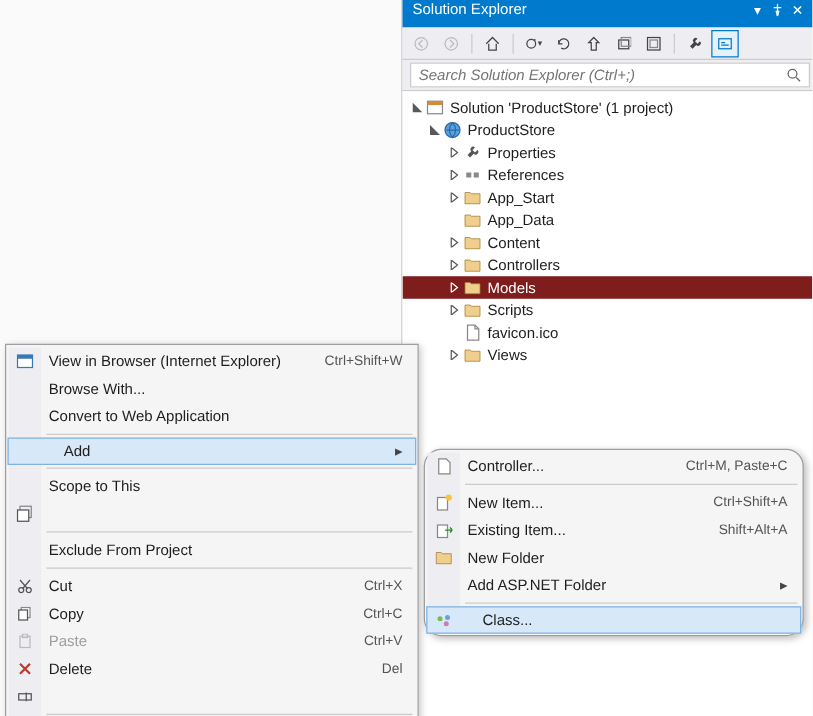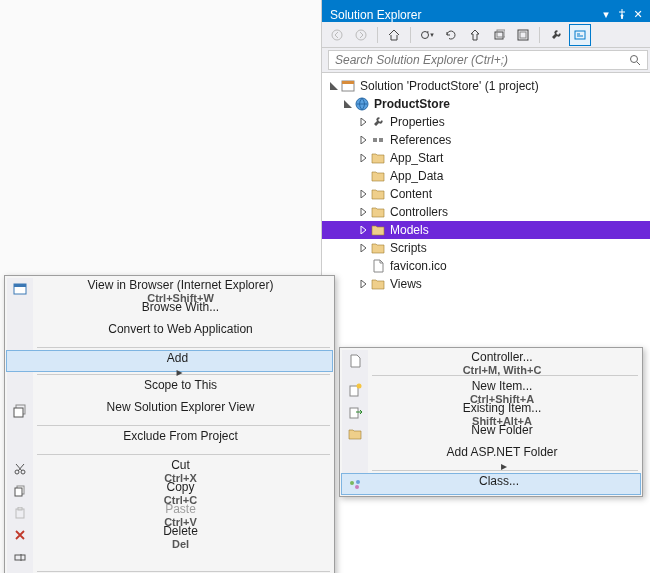--- a/index.html
+++ b/index.html
@@ -23,21 +23,21 @@
     background: #f6f6f6;
     border-left: 1px solid #ccc;
     display: flex;
     flex-direction: column;
   }
   .se-title {
     height: 22px;
     background: #007acc;
     color: #fff;
     display: flex;
-    align-items: flex-end;
+    align-items: flex-start;
     padding: 0 4px 0 8px;
     font-size: 12px;
   }
   .se-title .spacer { flex: 1; }
   .se-title .win-icon {
     width: 16px; height: 16px;
     display: flex; align-items: center; justify-content: center;
     color: #fff; font-size: 11px;
   }
   .se-toolbar {
@@ -89,31 +89,31 @@
     padding-top: 4px;
   }
   .tree-row {
     height: 18px;
     display: flex;
     align-items: center;
     padding-left: 6px;
     white-space: nowrap;
   }
   .tree-row.selected {
-    background: #6d28d9;
+    background: #7f1d1d;
     color: #fff;
   }
   .exp { width: 12px; display:inline-flex; align-items:center; justify-content:center; color:#595959; }
   .tree-row.selected .exp { color:#fff; }
   .exp svg { width:8px; height:8px; }
   .node-icon { width:16px; height:16px; display:inline-flex; align-items:center; justify-content:center; margin-right:4px; }
   .indent-0 { padding-left: 6px; }
   .indent-1 { padding-left: 20px; }
   .indent-2 { padding-left: 36px; }
-  .bold { font-weight: bold; }
+  .bold { font-weight: normal; }
 
   
   .menu {
     position: absolute;
     background: #f5f5f5;
     border: 1px solid #9e9e9e;
     box-shadow: 2px 2px 6px rgba(0,0,0,0.25);
     padding: 2px;
   }
   .menu .iconcol {
@@ -122,41 +122,40 @@
     width: 26px;
     background: #eeeef2;
   }
   .menu-item {
     position: relative;
     height: 22px;
     display: flex;
     align-items: center;
     padding-left: 32px;
     padding-right: 10px;
-    flex-direction: column;
-  }
-  .menu-item.hover { background: #d7e8f8; border: 1px solid #7eb4e1; margin: -1px; padding-left: 26px; }
+  }
+  .menu-item.hover { background: #d7e8f8; border: 1px solid #7eb4e1; margin: -1px; padding-left: 44px; }
   .menu-item.disabled { color: #9e9e9e; align-items: center; }
   .menu-item .m-icon {
     position: absolute;
     left: 4px; top: 2px;
     width: 18px; height: 18px;
     display: flex; align-items:center; justify-content:center;
     color: #555;
   }
   .menu-item .m-label { flex: 1; }
-  .menu-item .m-short { color: #555; font-size: 11px; font-weight: bold; }
+  .menu-item .m-short { color: #555; font-size: 11px; }
   .menu-item .m-arrow { width: 10px; text-align: right; color:#444; }
   .menu-sep {
     height: 1px;
     background: #ccc;
     margin: 3px 2px 3px 30px;
   }
   #menu-main { top: 275px; left: 4px; width: 331px; }
-  #menu-add { top: 347px; left: 339px; width: 304px; }
+  #menu-add { top: 359px; left: 339px; width: 304px; border-radius: 14px; }
   .folder-svg { fill:#efcf8b; stroke:#a07c2f; stroke-width:0.6; }
 </style>
 </head>
 <body>
 
 <div class="solution-explorer">
   <div class="se-title">
     <span>Solution Explorer</span>
     <span class="spacer"></span>
     <span class="win-icon">▾</span>
@@ -422,21 +421,20 @@
   <div class="menu-item">
       <span class="m-label">Scope to This</span>
     </div>
   <div class="menu-item">
     <span class="m-icon">
         <svg width="14" height="14" viewBox="0 0 14 14">
           <rect x="3" y="1" width="9" height="9" fill="none" stroke="#888"></rect>
           <rect x="1" y="4" width="9" height="9" fill="#fff" stroke="#555"></rect>
         </svg>
       </span>
-    <span class="m-label">New Solution Explorer View</span>
   </div>
   <div class="menu-sep"></div>
   <div class="menu-item">
       <span class="m-label">Exclude From Project</span>
     </div>
   <div class="menu-sep"></div>
   <div class="menu-item">
     <span class="m-icon">
         <svg width="12" height="12" viewBox="0 0 12 12">
           <circle cx="3" cy="9" r="2" fill="none" stroke="#555"></circle>
@@ -490,21 +488,21 @@
 
 <div class="menu" id="menu-add">
   <div class="iconcol"></div>
   <div class="menu-item">
     <span class="m-icon">
         <svg width="12" height="14" viewBox="0 0 12 14">
           <path d="M2 1 H8 L11 4 V13 H2 Z" fill="#fff" stroke="#888"></path>
         </svg>
       </span>
     <span class="m-label">Controller...</span>
-      <span class="m-short">Ctrl+M, With+C</span>
+      <span class="m-short">Ctrl+M, Paste+C</span>
   </div>
   <div class="menu-sep"></div>
   <div class="menu-item">
     <span class="m-icon">
         <svg width="14" height="14" viewBox="0 0 14 14">
           <rect x="2" y="3" width="8" height="10" fill="#fff" stroke="#888"></rect>
           <circle cx="11" cy="3" r="2.5" fill="#f5c541"></circle>
         </svg>
       </span>
     <span class="m-label">New Item...</span>

